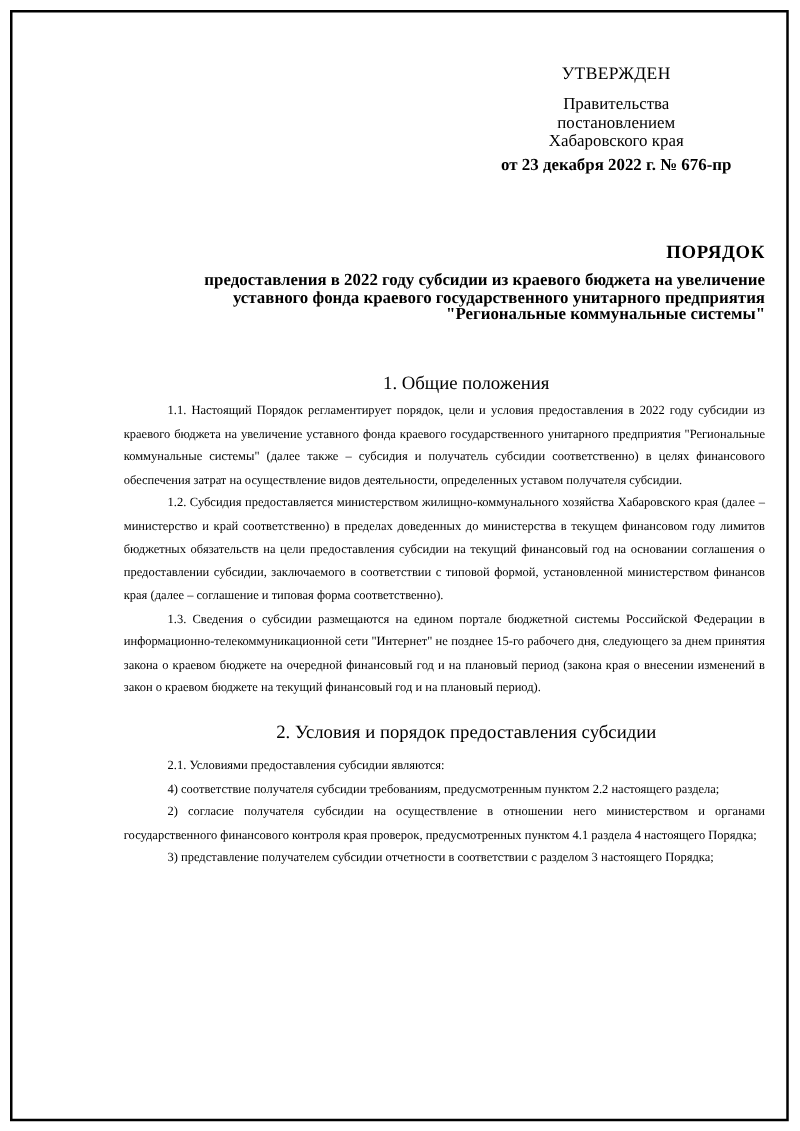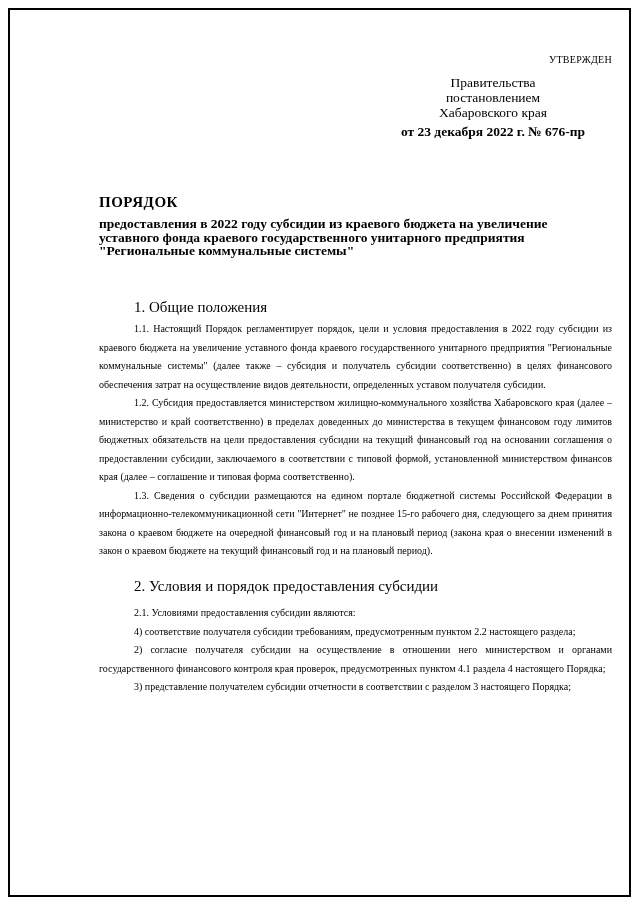--- a/index.html
+++ b/index.html
@@ -27,60 +27,60 @@
     padding: 42px 17px 8px 89px;
     overflow: hidden;
   }
   
   .approval {
     width: 238px;
     margin-left: auto;
     text-align: center;
   }
   .approval-head {
-    font-size: 10px;
+    font-size: 14px;
     line-height: 16px;
     margin-bottom: 7px;
     letter-spacing: 0.3px;
-    text-align: right;
   }
   .approval-line {
     font-size: 13.5px;
     line-height: 15px;
   }
   .approval-date {
     font-size: 13.5px;
     line-height: 15px;
     font-weight: bold;
     margin-top: 4px;
     white-space: nowrap;
   }
   
   .title-block {
     margin-top: 54px;
-    text-align: left;
+    text-align: right;
   }
   .doc-title {
     font-weight: bold;
     font-size: 15px;
     line-height: 18px;
     letter-spacing: 0.5px;
   }
   .doc-subtitle {
     font-weight: bold;
     font-size: 13.5px;
     line-height: 13.5px;
     margin-top: 6px;
   }
   
   .section-heading {
     margin: 0;
     font-size: 15px;
     line-height: 18.5px;
     text-indent: 35px;
+    text-align: center;
   }
   .sec1 .section-heading { margin-top: 40px; margin-bottom: 4px; }
   .sec2 .section-heading { margin-top: 16px; margin-bottom: 9px; }
   .para {
     margin: 0;
     font-size: 10px;
     line-height: 18.5px;
     text-indent: 35px;
     text-align: justify;
   }

